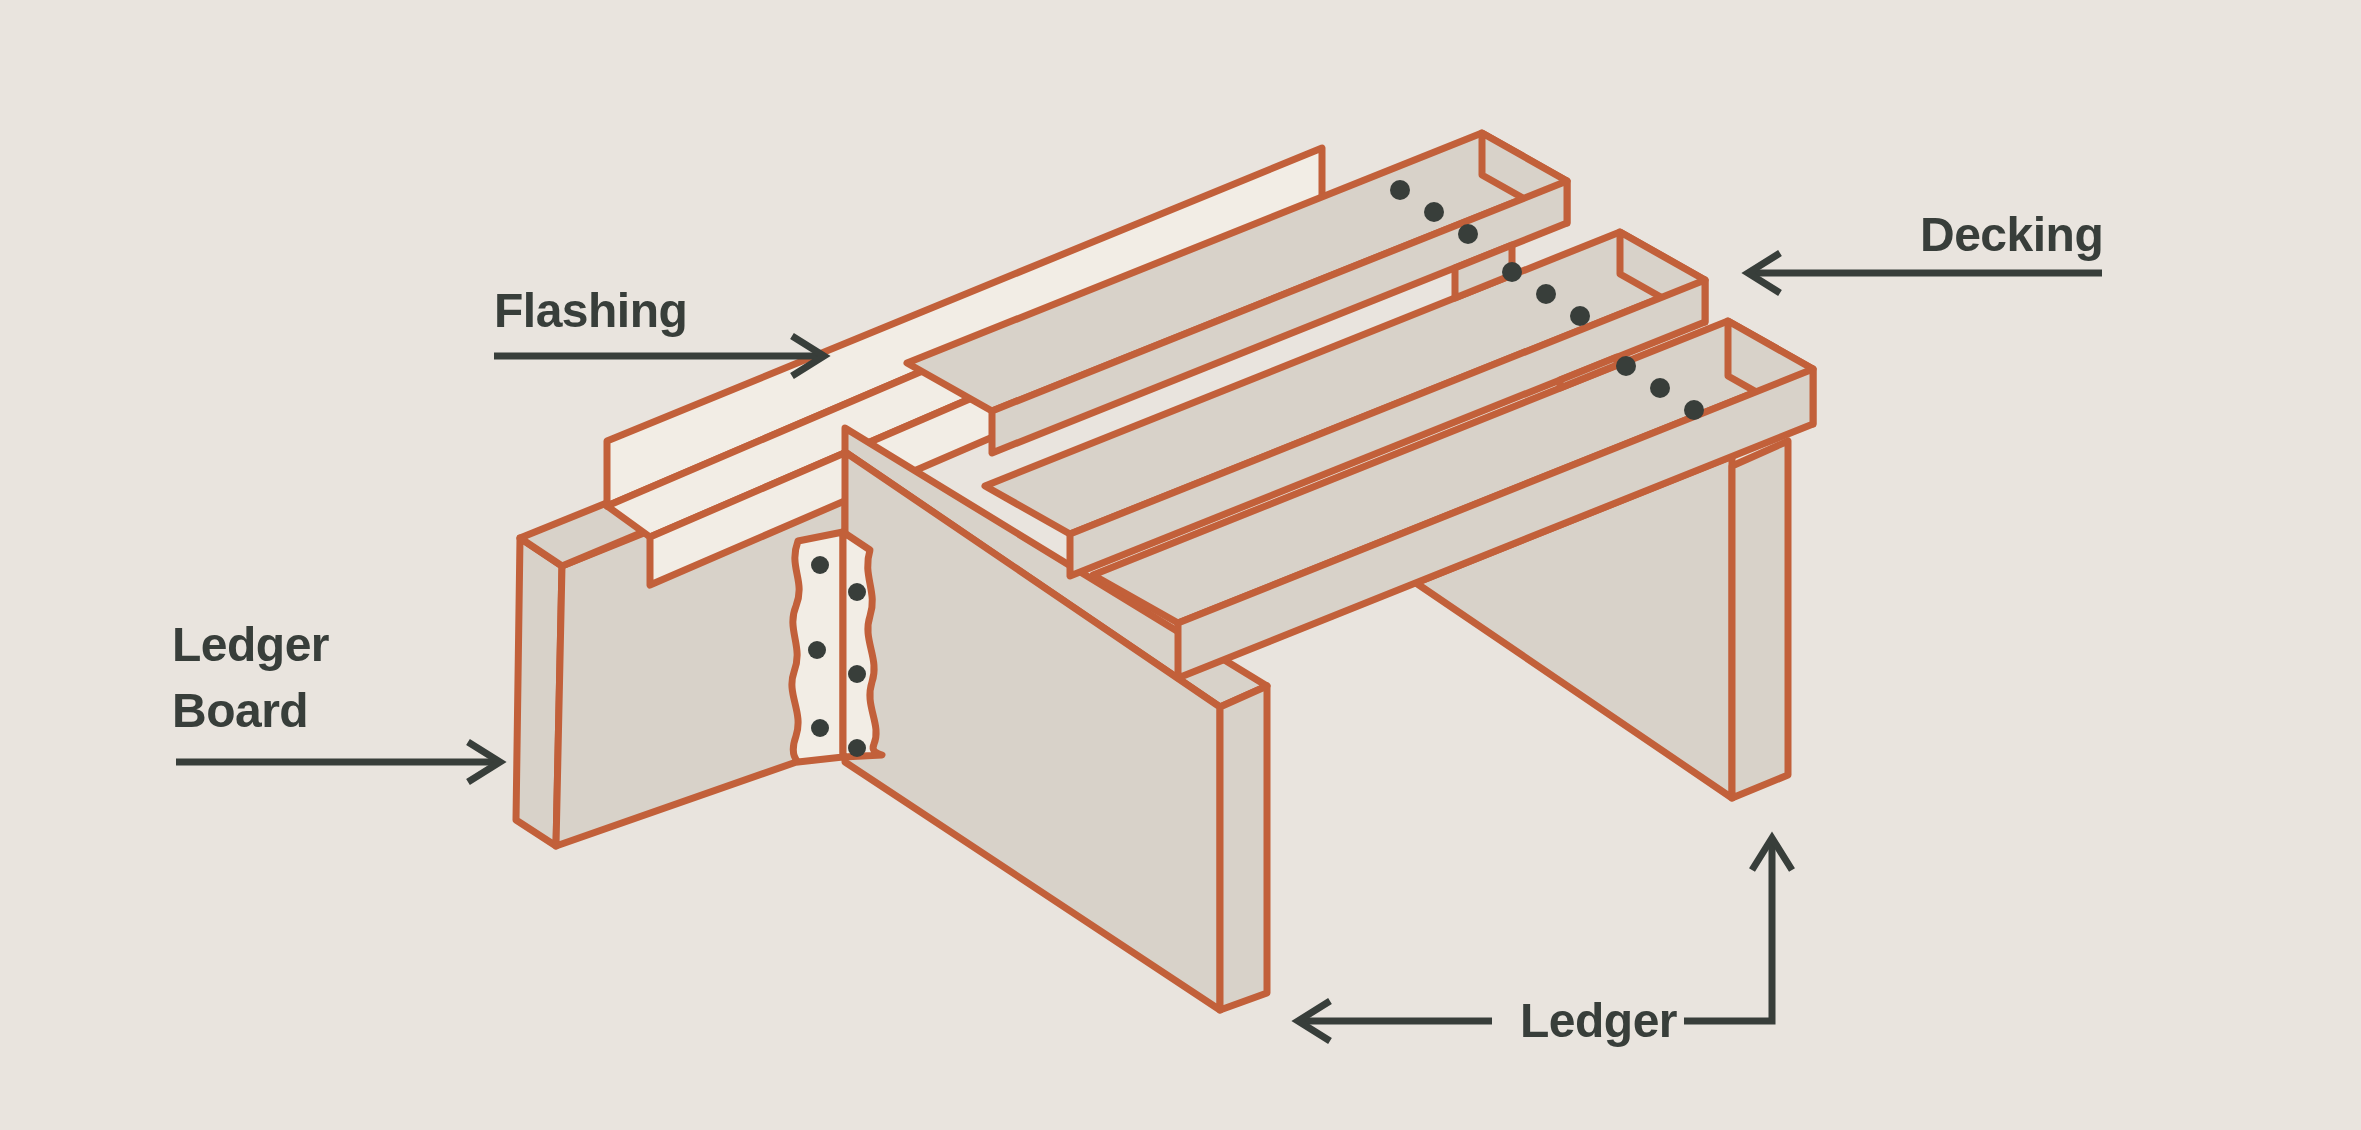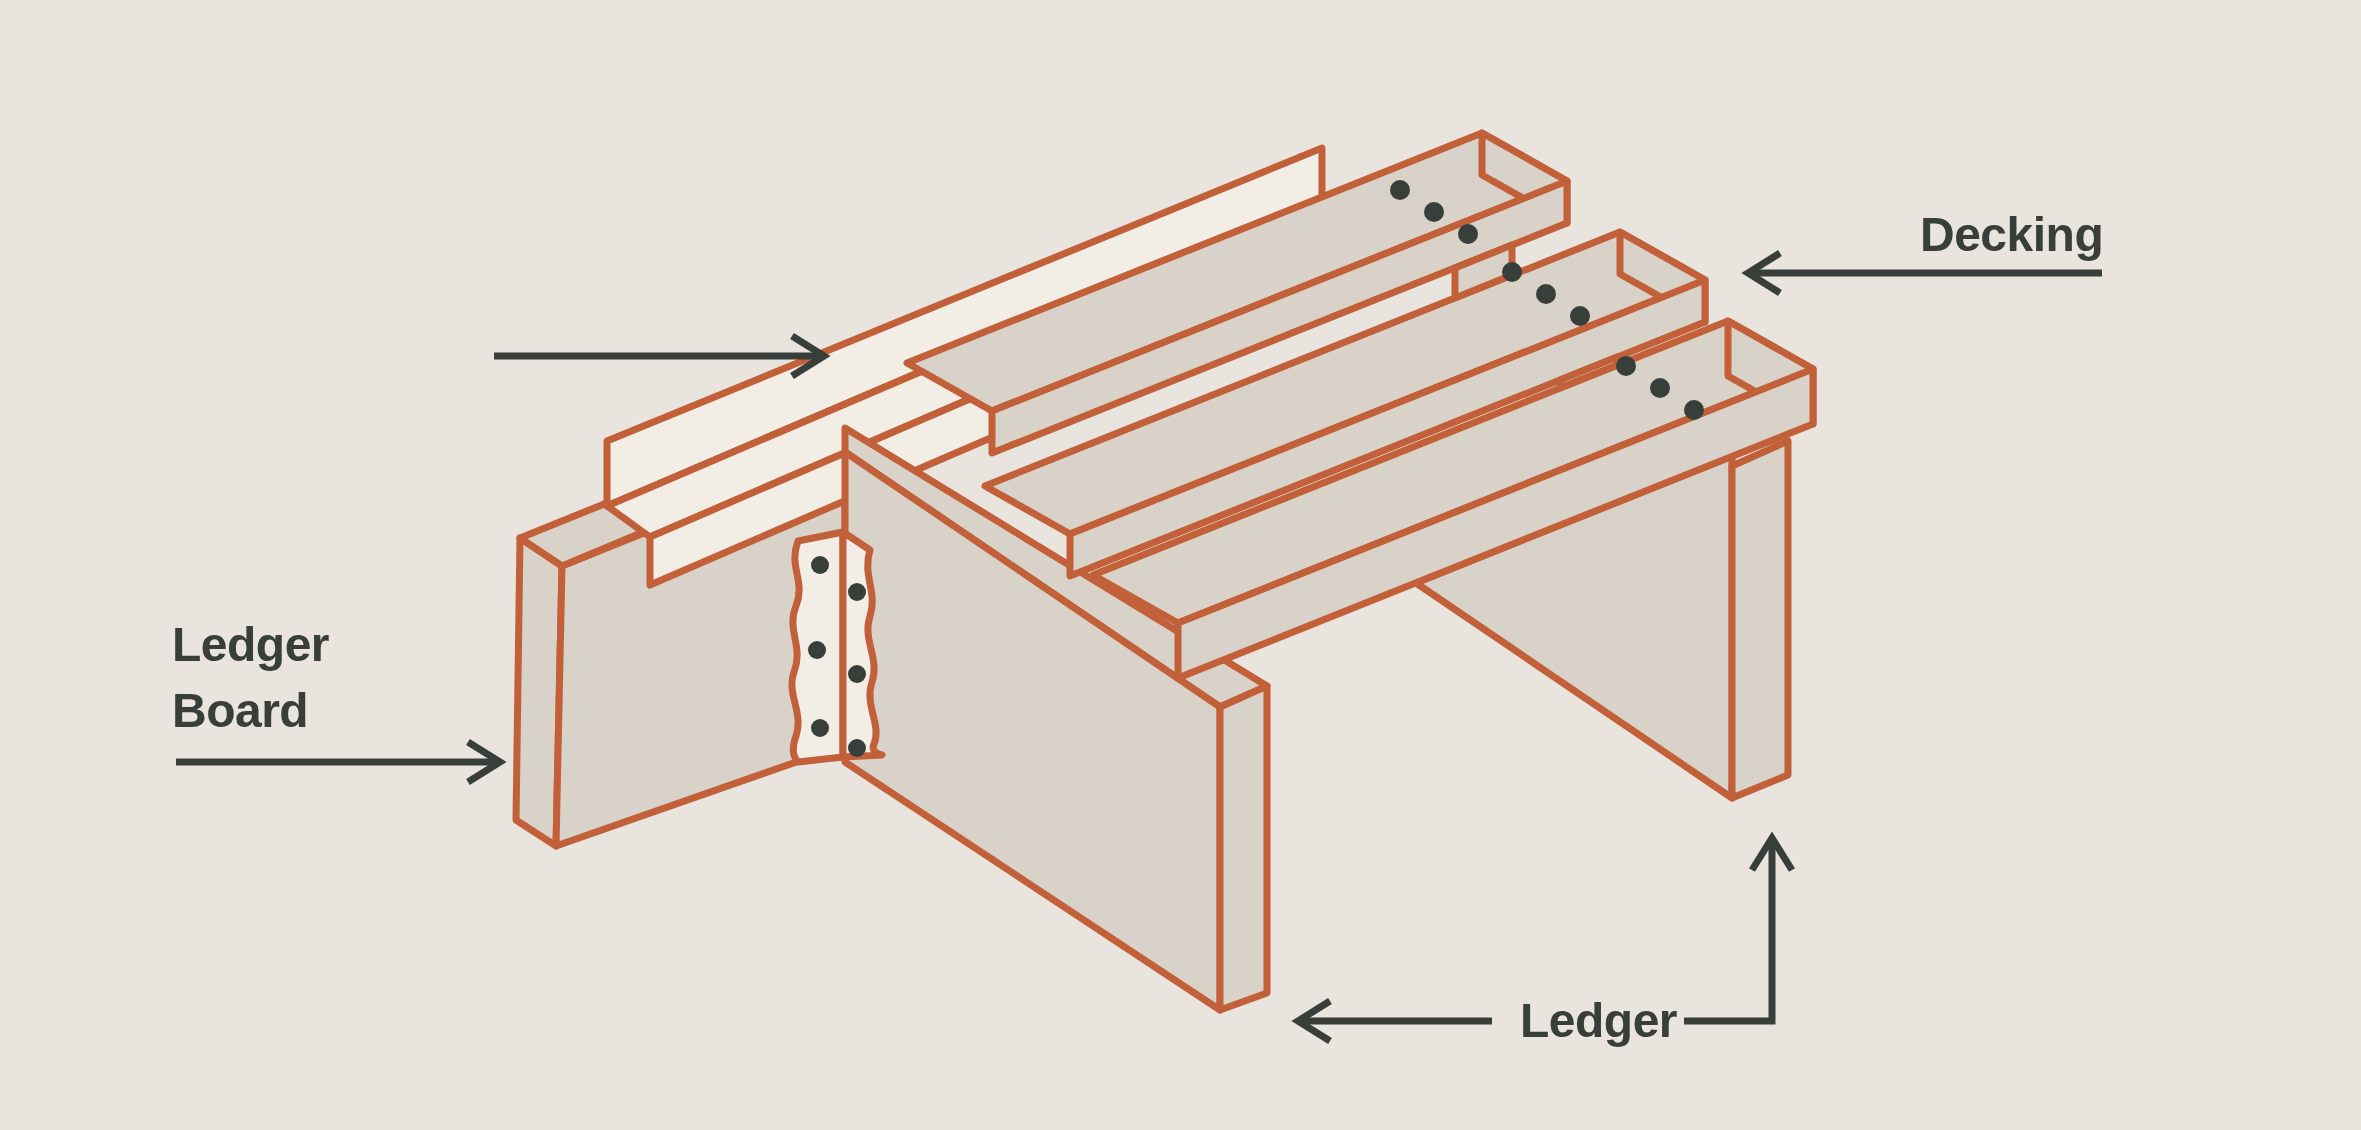--- a/index.html
+++ b/index.html
@@ -118,19 +118,20 @@
         <line class="arrow" x1="1492" y1="1021" x2="1302" y2="1021"></line>
         <path class="arrow" d="M 1330 1001 L 1298 1021 L 1330 1041"></path>
       </g>
       <g>
         <polyline class="arrow" points="1684,1021 1772,1021 1772,842"></polyline>
         <path class="arrow" d="M 1752 870 L 1772 838 L 1792 870"></path>
       </g>
     </g>
   </svg>
 
+  <div class="label" style="left:494px;top:278px;">Flashing</div>
 
   <div class="label" style="left:1920px;top:202px;">Decking</div>
 
   <div class="label" style="left:172px;top:612px;width:230px;">Ledger Board</div>
 
   <div class="label" style="left:1520px;top:988px;">Ledger</div>
 </div>
 
 </body></html>

